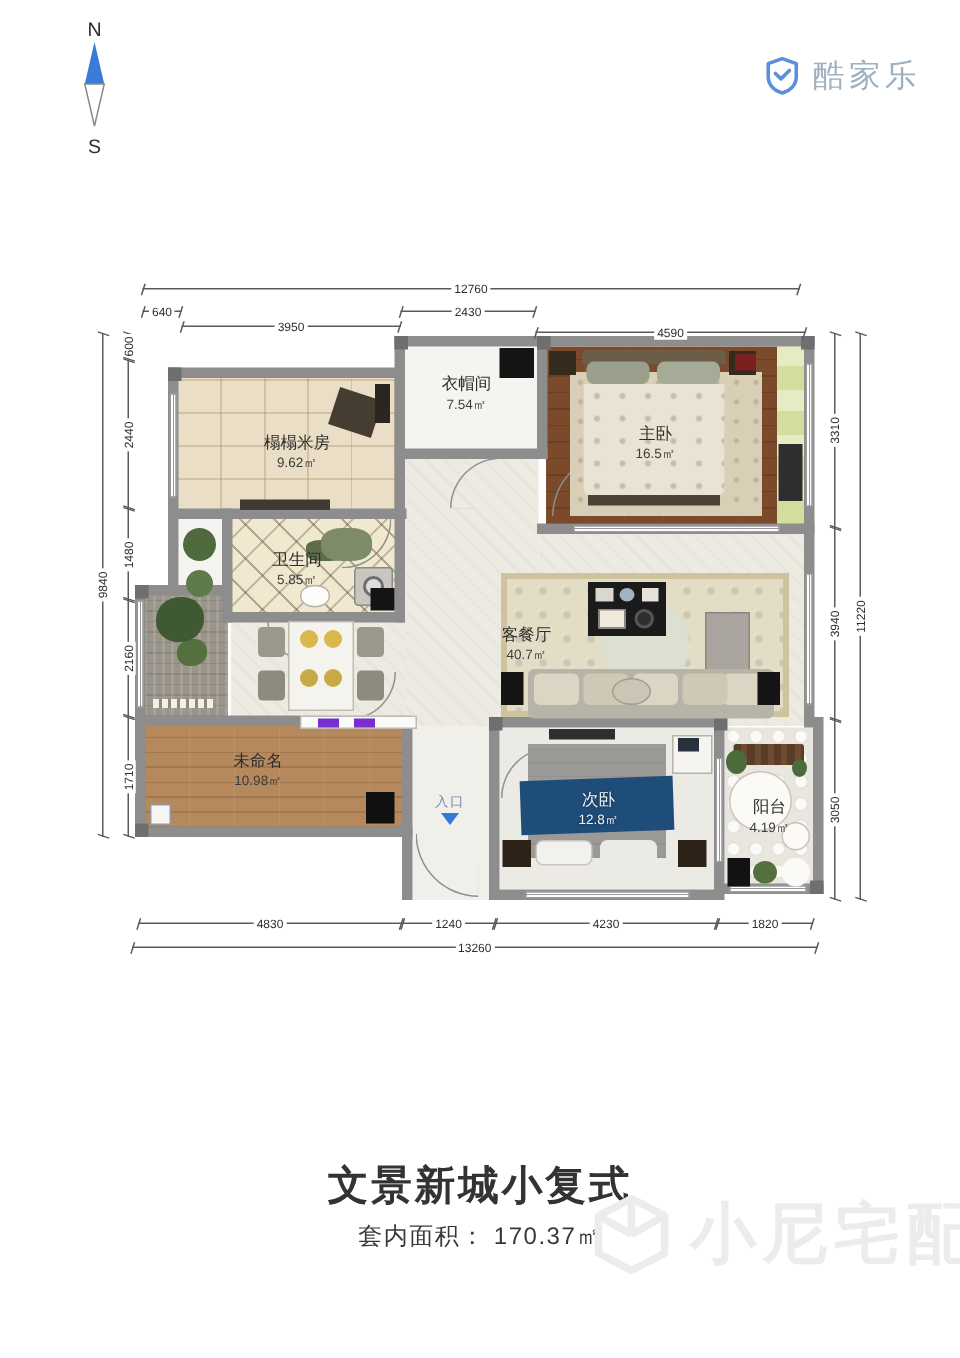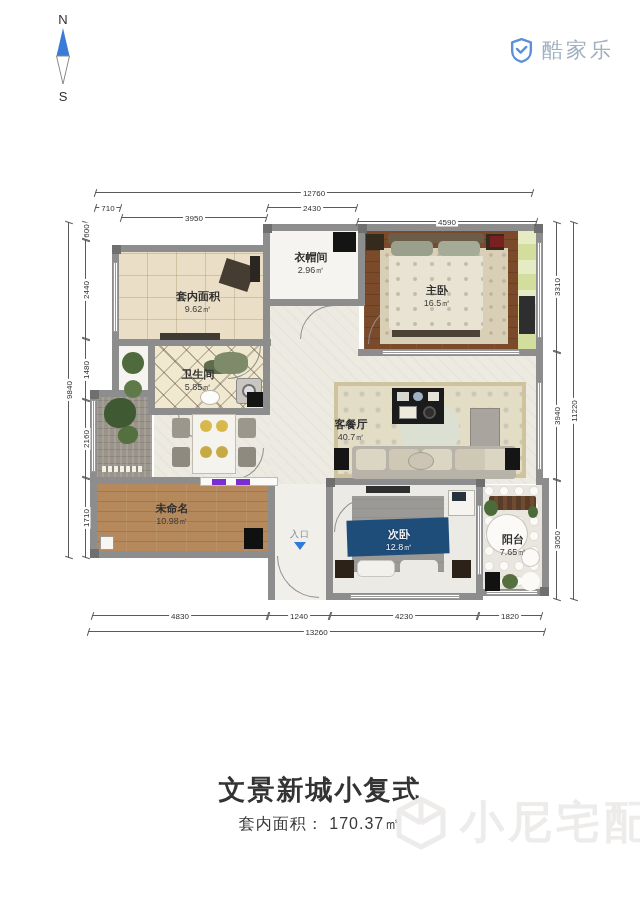--- a/index.html
+++ b/index.html
@@ -36,21 +36,21 @@
   .f-second{background:#eceae5;}
   .f-balcony{background:#e9e6df;border:0;
     background-image:radial-gradient(circle at 6px 6px,#fbfaf7 3.5px,rgba(0,0,0,.05) 4.5px,transparent 5px);
     background-size:15px 15px;}
   .f-deck{background:#9a948a;
     background-image:repeating-linear-gradient(90deg,rgba(255,255,255,.12) 0 2px,transparent 2px 6px),
                      repeating-linear-gradient(0deg,rgba(0,0,0,.10) 0 1px,transparent 1px 7px);}
   .f-wardrobe{background:repeating-linear-gradient(0deg,#d3dd9e 0 16px,#e6ebc4 16px 30px);}
   
   .room-label{transform:translate(-50%,-50%);text-align:center;line-height:1.25;white-space:nowrap;}
-  .rname{font-size:11px;font-weight:bold;color:#2e2e2e;}
+  .rname{font-size:11px;font-weight:normal;color:#2e2e2e;}
   .rarea{font-size:9px;color:#3c3c3c;}
   .room-label.light .rname,.room-label.light .rarea{color:#f2f5f8;text-shadow:0 0 2px rgba(0,0,0,.5);}
   
   .dim-h{border-top:1px solid #5a5a5a;height:0;}
   .dim-h::before,.dim-h::after{content:"";position:absolute;top:-4px;width:1px;height:8px;background:#5a5a5a;transform:rotate(18deg);}
   .dim-h::before{left:0;} .dim-h::after{right:0;}
   .dim-v{border-left:1px solid #5a5a5a;width:0;}
   .dim-v::before,.dim-v::after{content:"";position:absolute;left:-4px;height:1px;width:8px;background:#5a5a5a;transform:rotate(18deg);}
   .dim-v::before{top:0;} .dim-v::after{bottom:0;}
   .dlbl{position:absolute;font-size:8px;color:#2f2f2f;background:#fff;padding:0 2px;white-space:nowrap;}
@@ -224,26 +224,26 @@
 <div class="fur" style="left:452px;top:560px;width:19px;height:18px;background:#2c2217;"></div>
 
 <div class="fur" style="left:489px;top:496px;width:47px;height:14px;background:repeating-linear-gradient(90deg,#5a3d28 0 5px,#6f4c31 5px 9px);border-radius:2px;"></div>
 <div class="fur" style="left:486px;top:514px;width:42px;height:40px;background:#fbfaf7;border:1px solid #c8c4ba;border-radius:50%;"></div>
 <div class="fur" style="left:521px;top:548px;width:19px;height:19px;background:#fbfaf7;border:1px solid #c8c4ba;border-radius:50%;box-shadow:0 24px 0 #fbfaf7;"></div>
 <div class="fur" style="left:484px;top:500px;width:14px;height:16px;background:#4c6b3a;border-radius:50%;box-shadow:42px 4px 0 -2px #4c6b3a;"></div>
 <div class="fur" style="left:485px;top:572px;width:15px;height:19px;background:#121212;"></div>
 <div class="fur" style="left:502px;top:574px;width:16px;height:15px;background:#55703f;border-radius:50%;"></div>
 
 <div class="abs room-label" style="left:198px;top:302px;">
-  <div class="rname">套内面积</div>
+  <div class="rname">榻榻米房</div>
   <div class="rarea">9.62㎡</div>
 </div>
 <div class="abs room-label" style="left:311px;top:263px;">
   <div class="rname">衣帽间</div>
-  <div class="rarea">2.96㎡</div>
+  <div class="rarea">7.54㎡</div>
 </div>
 <div class="abs room-label" style="left:437px;top:296px;">
   <div class="rname">主卧</div>
   <div class="rarea">16.5㎡</div>
 </div>
 <div class="abs room-label" style="left:198px;top:380px;">
   <div class="rname">卫生间</div>
   <div class="rarea">5.85㎡</div>
 </div>
 <div class="abs room-label" style="left:351px;top:430px;">
@@ -253,33 +253,33 @@
 <div class="abs room-label" style="left:172px;top:514px;">
   <div class="rname">未命名</div>
   <div class="rarea">10.98㎡</div>
 </div>
 <div class="abs room-label light" style="left:399px;top:540px;">
   <div class="rname">次卧</div>
   <div class="rarea">12.8㎡</div>
 </div>
 <div class="abs room-label" style="left:513px;top:545px;">
   <div class="rname">阳台</div>
-  <div class="rarea">7.65㎡</div>
+  <div class="rarea">4.19㎡</div>
 </div>
 
 <div class="entrance" style="left:282px;top:528px;width:36px;">
   <div class="elbl">入口</div>
   <div class="tri"></div>
 </div>
 
 <div class="abs dim-h" style="left:95px;top:192px;width:438px;">
   <span class="dlbl">12760</span>
 </div>
 <div class="abs dim-h" style="left:95px;top:207px;width:26px;">
-  <span class="dlbl">710</span>
+  <span class="dlbl">640</span>
 </div>
 <div class="abs dim-h" style="left:121px;top:217px;width:146px;">
   <span class="dlbl">3950</span>
 </div>
 <div class="abs dim-h" style="left:267px;top:207px;width:90px;">
   <span class="dlbl">2430</span>
 </div>
 <div class="abs dim-h" style="left:357px;top:221px;width:180px;">
   <span class="dlbl">4590</span>
 </div>

